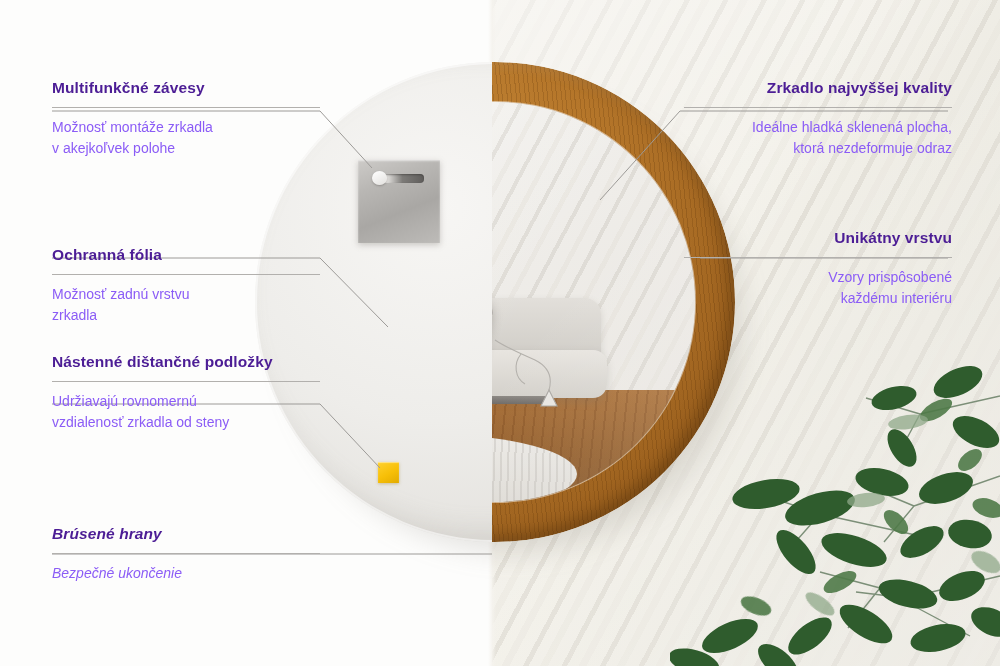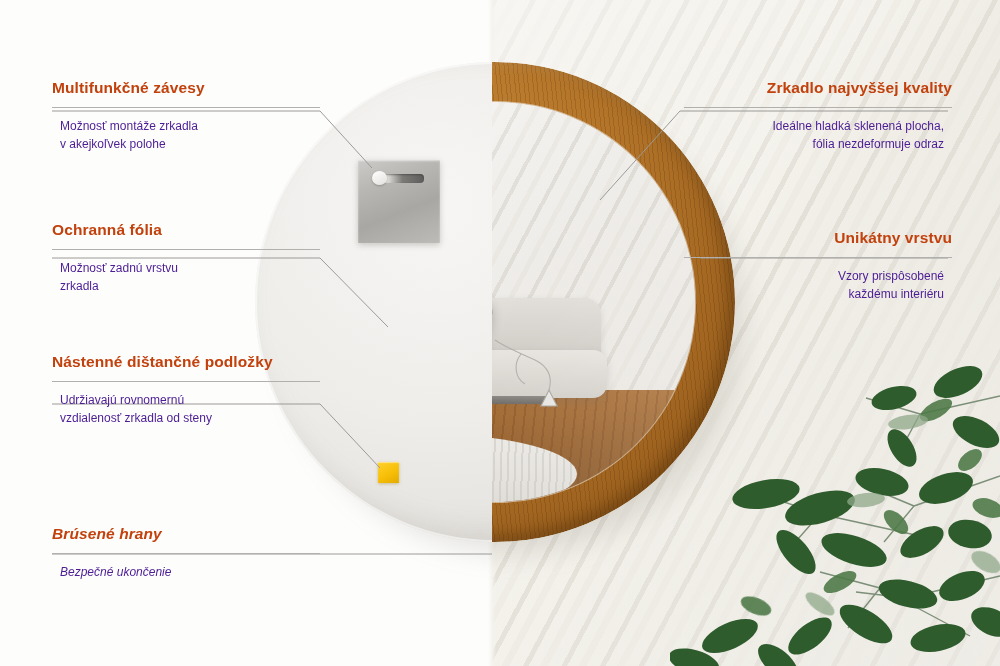--- a/index.html
+++ b/index.html
@@ -173,33 +173,33 @@
     background:linear-gradient(150deg,#ffd12e 0%,#f7bf07 55%,#e2ab00 100%);
     box-shadow:0 1px 3px rgba(150,110,0,.35), inset 0 1px 1px rgba(255,255,255,.5);
   }
 
   
   .plant{position:absolute;right:0;bottom:0;width:330px;height:330px;pointer-events:none;}
 
   
   .ann{position:absolute;}
   .ann h3{
-    margin:0;font-size:15.5px;font-weight:bold;color:#c2410c;letter-spacing:.1px;line-height:1.28;
+    margin:0;font-size:15.5px;font-weight:bold;color:#4c1d95;letter-spacing:.1px;line-height:1.28;
   }
   .ann .rule{
     height:1px;background:#b2b0ad;margin:9px 0 9px 0;
   }
   .ann p{
-    margin:8px;font-size:12px;color:#4c1d95;line-height:1.5;font-weight:normal;
+    margin:0;font-size:14px;color:#8b5cf6;line-height:1.5;font-weight:normal;
   }
   .ann.left{left:52px;width:268px;text-align:left;}
   .ann.right{right:48px;width:268px;text-align:right;}
 
   .a1{top:78px;}
-  .a2{top:220px;}
+  .a2{top:245px;}
   .a3{top:352px;}
   .a4{top:524px;font-style:italic;}
   .b1{top:78px;}
   .b2{top:228px;}
 
   svg.leaders{position:absolute;left:0;top:0;width:1000px;height:666px;pointer-events:none;}
 </style>
 </head>
 <body>
 
@@ -346,21 +346,21 @@
     <p>
       <span>Bezpečné ukončenie</span>
     </p>
   </div>
 
   <div class="ann right b1">
     <h3>Zrkadlo najvyššej kvality</h3>
     <div class="rule"></div>
     <p>
       <span>Ideálne hladká sklenená plocha,</span><br>
-      <span>fólia nezdeformuje odraz</span>
+      <span>ktorá nezdeformuje odraz</span>
     </p>
   </div>
 
   <div class="ann right b2">
     <h3>Unikátny vrstvu</h3>
     <div class="rule"></div>
     <p>
       <span>Vzory prispôsobené</span><br>
       <span>každému interiéru</span>
     </p>

